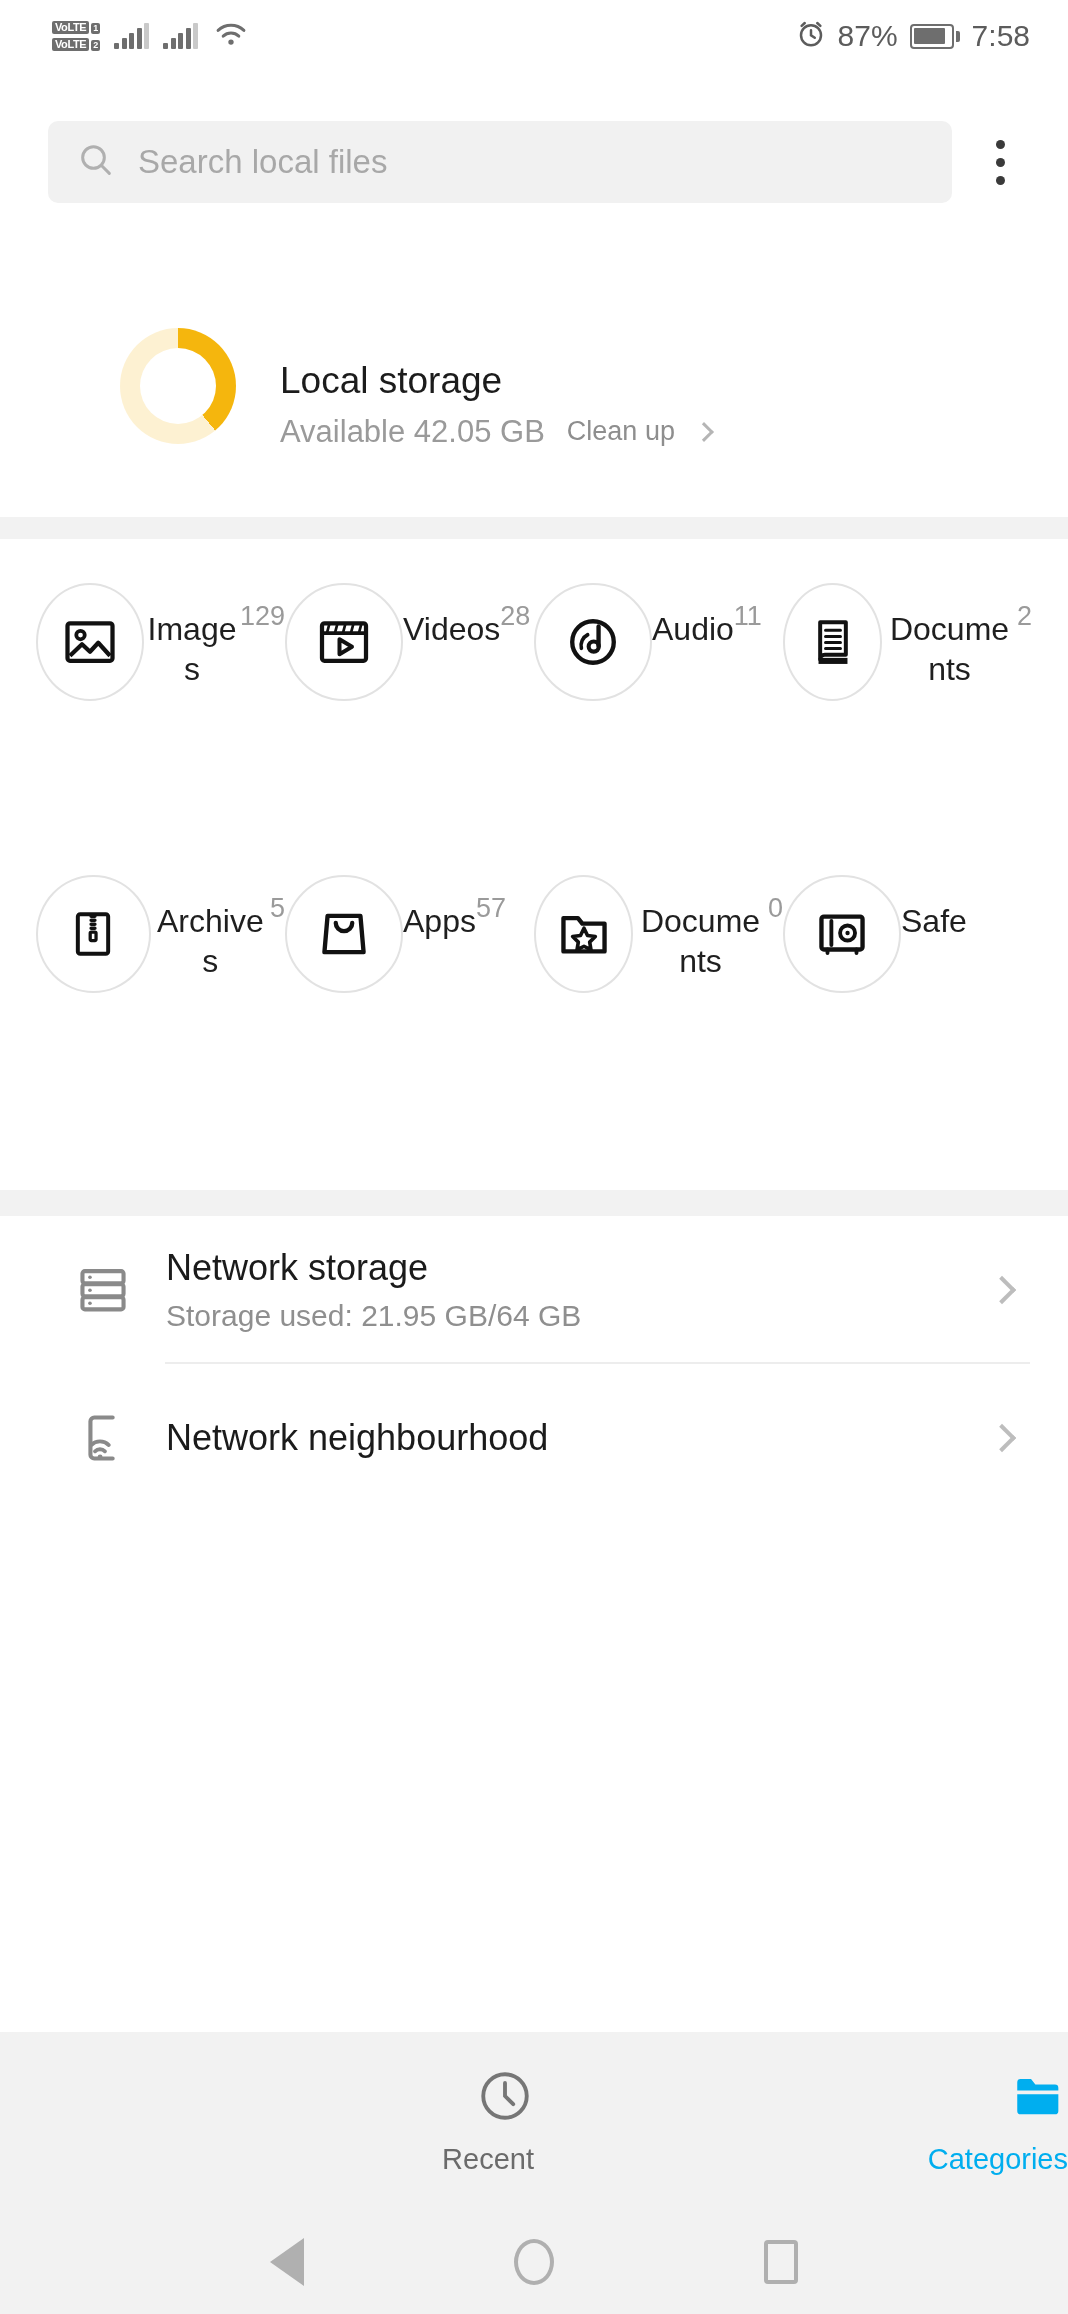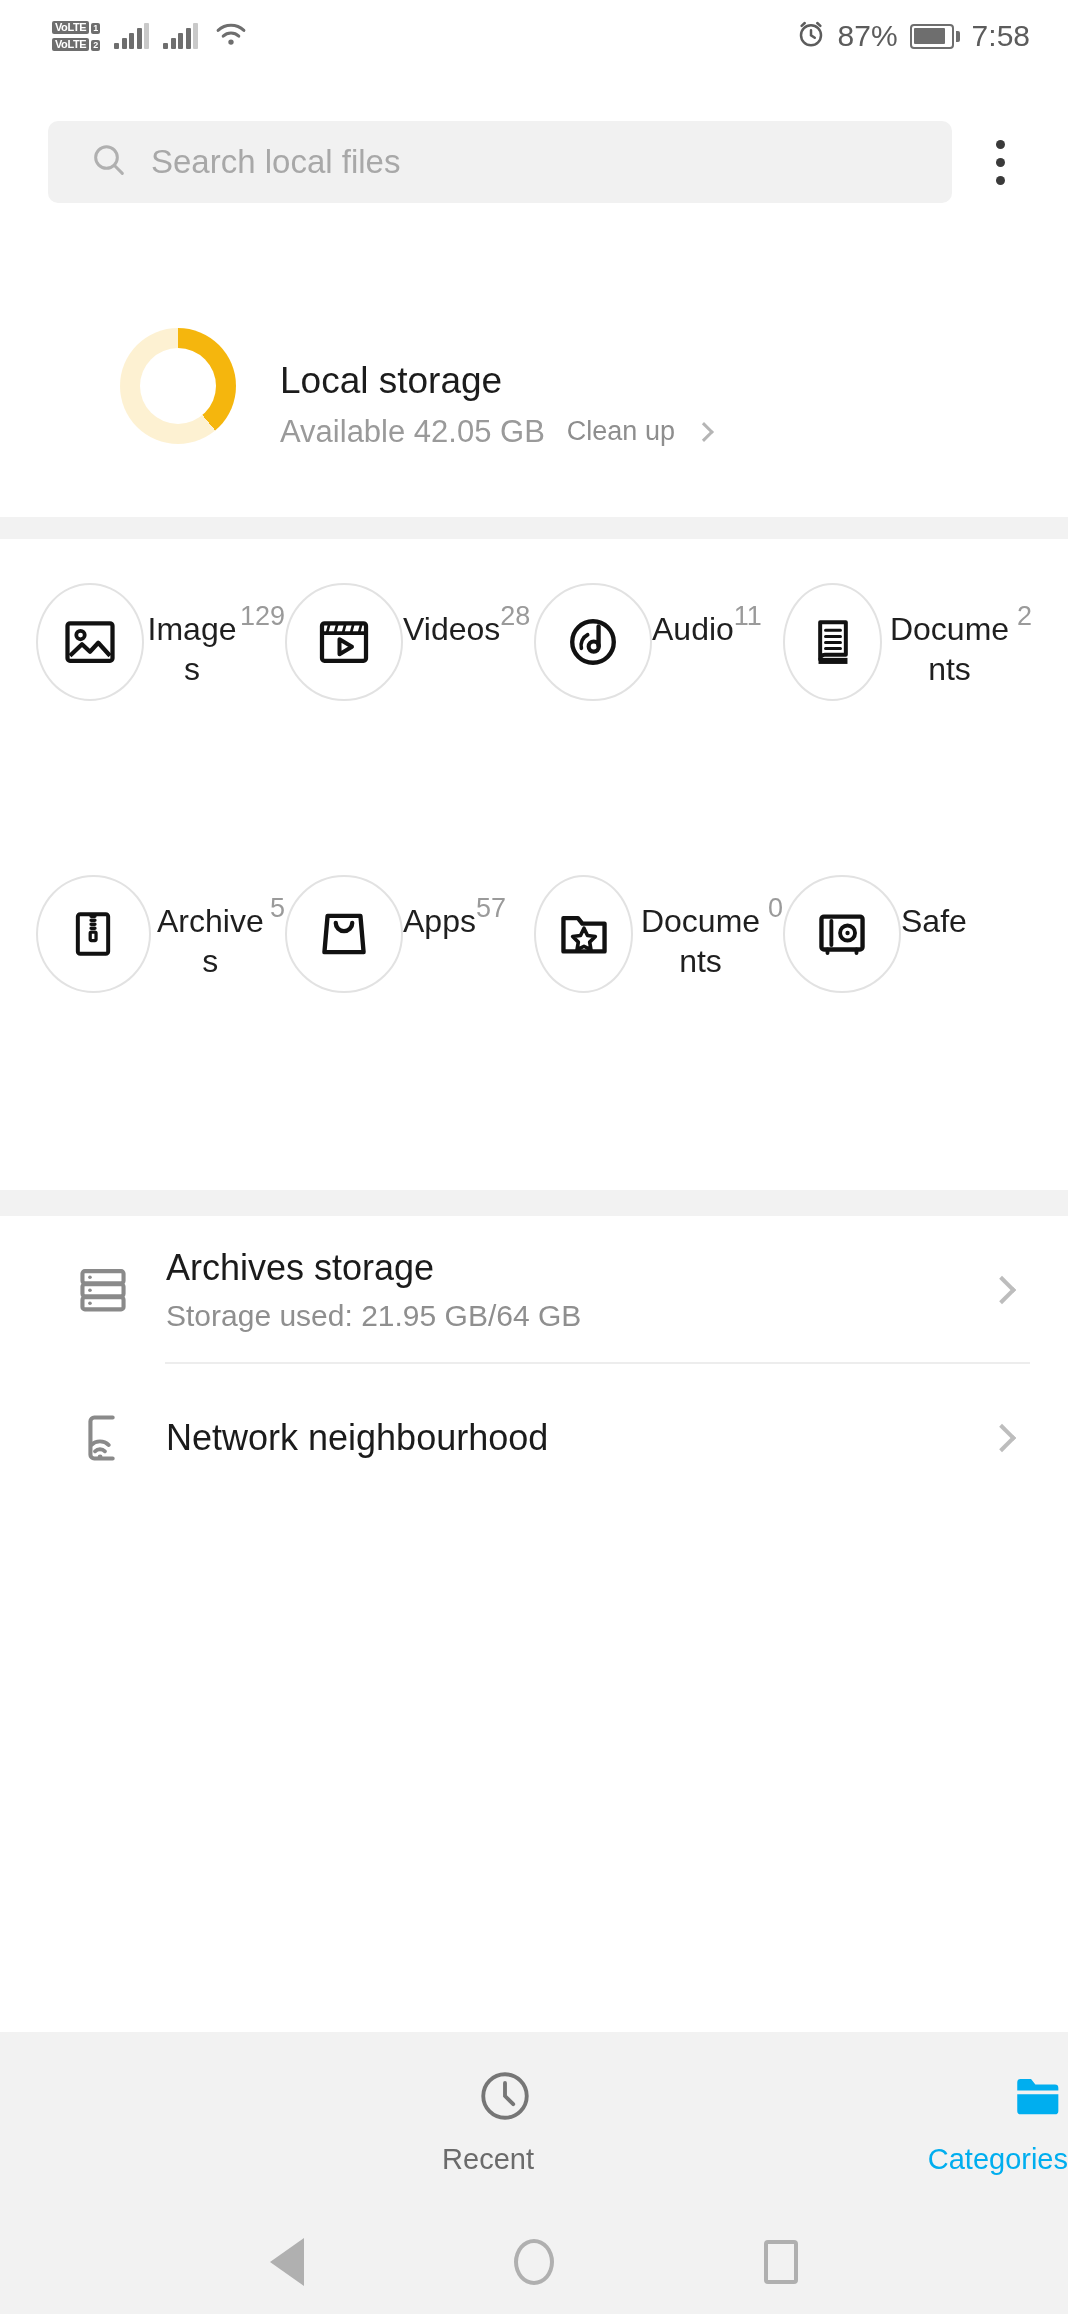--- a/index.html
+++ b/index.html
@@ -46,21 +46,21 @@
   .batt-fill { background: #6e6e6e; height: 100%; width: 87%; border-radius: 1px; }
   .batt-cap { width: 4px; height: 11px; background: #6e6e6e; border-radius: 0 2px 2px 0; }
 
   
   .searchrow {
     position: absolute; top: 118px; left: 0; width: 1068px; height: 88px;
     display: flex; align-items: center; padding: 0 28px 0 48px;
   }
   .searchbox {
     flex: 1; height: 82px; background: #f1f1f1; border-radius: 10px;
-    display: flex; align-items: center; padding: 0 41px; gap: 22px;
+    display: flex; align-items: center; padding: 0 28px; gap: 22px;
   }
   .search-placeholder { font-size: 33px; color: #a8a8a8; }
   .kebab {
     width: 80px; display: flex; flex-direction: column; align-items: center;
     gap: 9px; margin-left: 8px;
   }
   .kebab span { width: 9px; height: 9px; background: #3a3a3a; border-radius: 50%; display: block; }
 
   
   .storage-card {
@@ -344,21 +344,21 @@
         <svg width="58" height="58" viewBox="0 0 24 24">
           <rect x="3.5" y="4.2" width="17" height="5" rx="1" stroke="#8a8a8a" stroke-width="1.7" fill="none"></rect>
           <rect x="3.5" y="9.6" width="17" height="5" rx="1" stroke="#8a8a8a" stroke-width="1.7" fill="none"></rect>
           <rect x="3.5" y="15" width="17" height="5" rx="1" stroke="#8a8a8a" stroke-width="1.7" fill="none"></rect>
           <circle cx="6.6" cy="6.7" r="0.75" fill="#8a8a8a"></circle>
           <circle cx="6.6" cy="12.1" r="0.75" fill="#8a8a8a"></circle>
           <circle cx="6.6" cy="17.5" r="0.75" fill="#8a8a8a"></circle>
         </svg>
       </div>
       <div class="row-text">
-        <div class="row-title">Archives storage</div>
+        <div class="row-title">Network storage</div>
         <div class="row-sub">Storage used: 21.95 GB/64 GB</div>
       </div>
       <div class="chev-lg"></div>
       <div class="divider"></div>
     </div>
 
     <div class="row">
       <div class="row-icon">
         <svg width="58" height="58" viewBox="0 0 24 24">
           <path d="M16 3.5H8.4a1.6 1.6 0 0 0-1.6 1.6v13.8a1.6 1.6 0 0 0 1.6 1.6H16" stroke="#8a8a8a" stroke-width="1.7" fill="none" stroke-linecap="round"></path>

